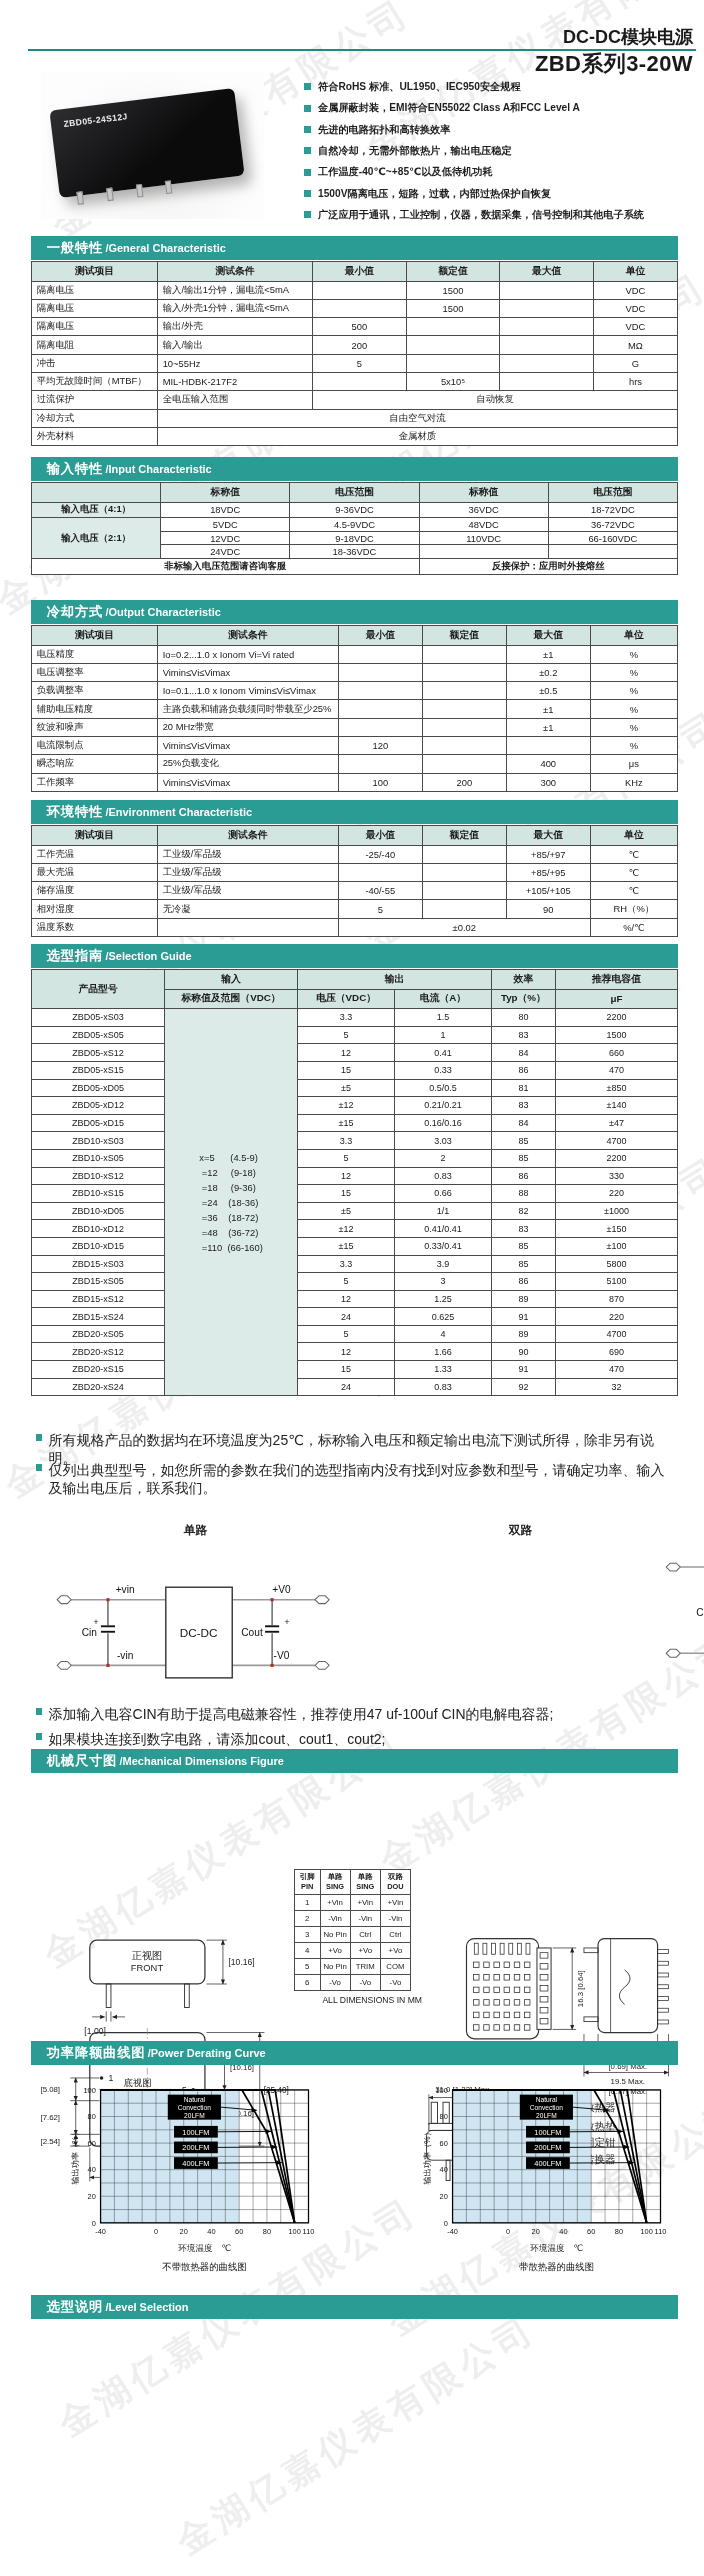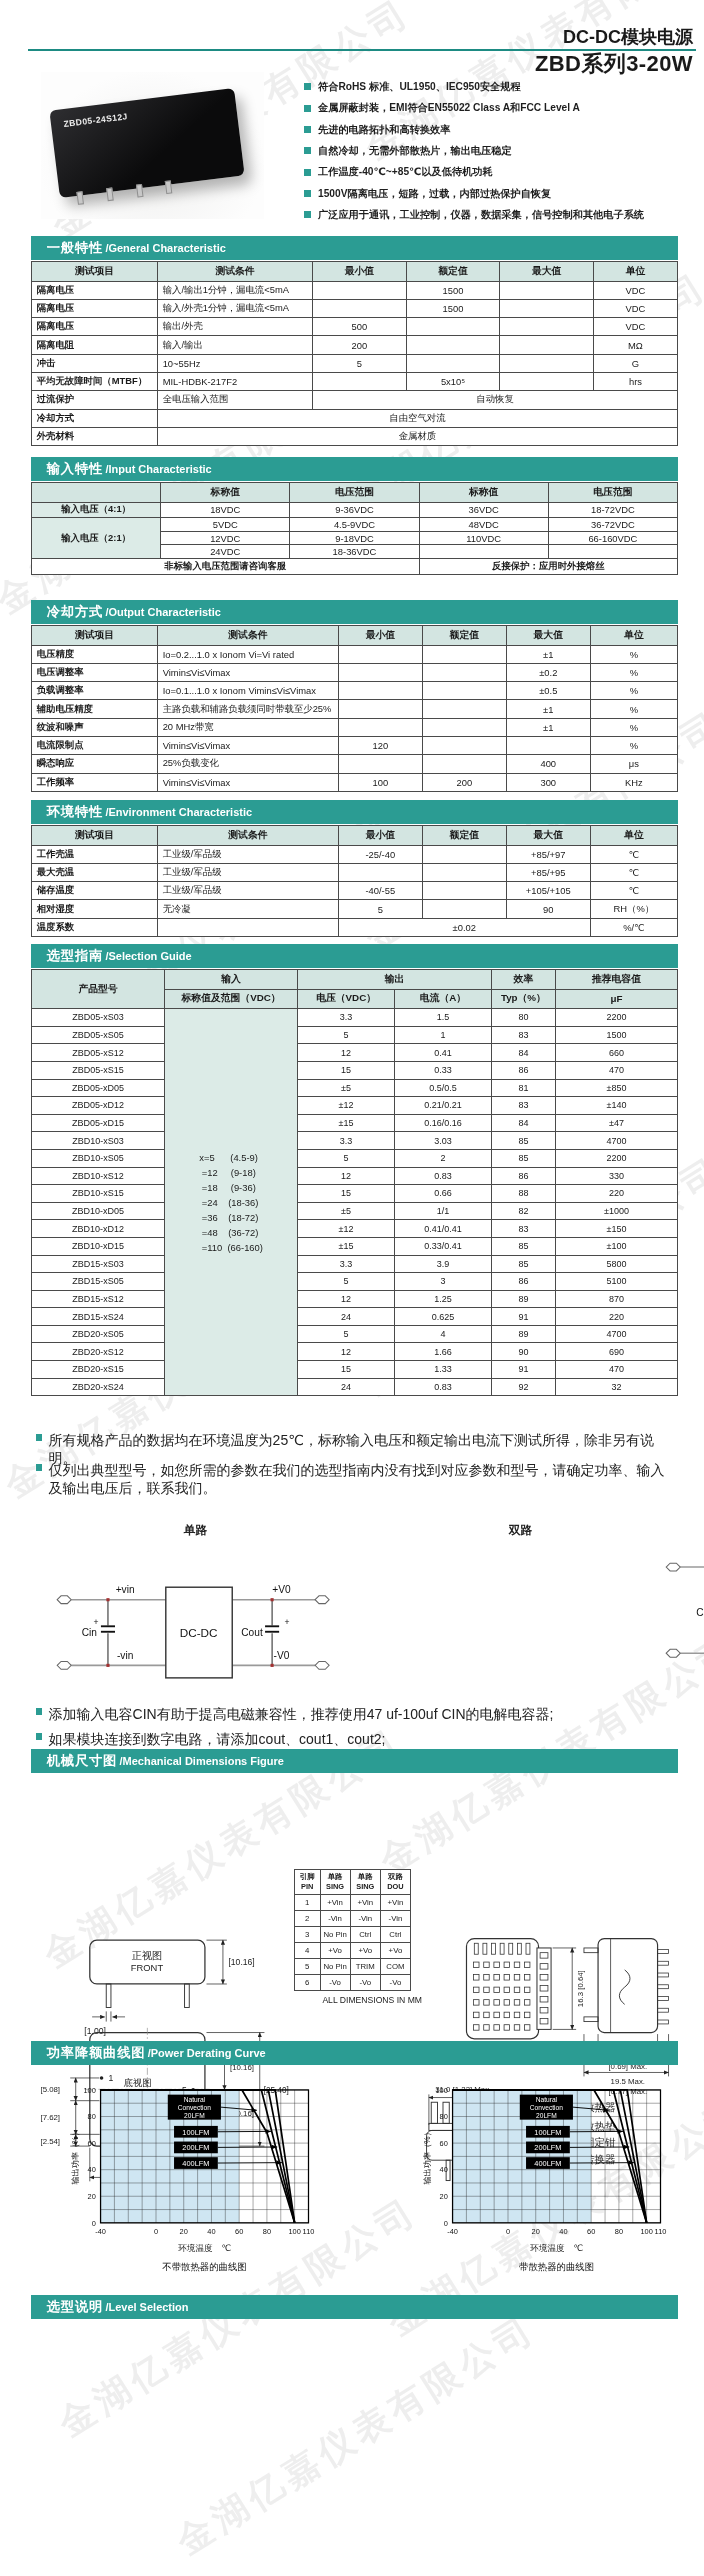--- a/index.html
+++ b/index.html
@@ -33,21 +33,21 @@
           display:flex;align-items:center;padding-left:15.7px;box-sizing:border-box;z-index:2;}
   .secbar .zh{font-weight:bold;font-size:13.3px;letter-spacing:0.8px;}
   .secbar .en{font-weight:bold;font-size:11px;margin-left:2.3px;}
   
   .twrap{position:absolute;left:31px;width:647px;z-index:2;background:#fff;}
   .twrap table{border-collapse:collapse;width:100%;table-layout:fixed;border:1.6px solid #3f3f3f;}
   .twrap th,.twrap td{border:0.8px solid #4a4a4a;font-size:9.4px;padding:0.8px 4.7px;text-align:center;
                       overflow:hidden;background:#fff;}
   .twrap thead th{background:#d3e5e1;font-weight:bold;font-size:9.8px;height:17px;}
   .gtab td{height:15.7px;}
-  .gtab td:first-child{font-weight:bold;text-align:left;}
+  .gtab td:first-child{font-weight:normal;text-align:left;}
   .tleft{text-align:left !important;}
   .rowhead{background:#dcebe7 !important;font-weight:bold;}
   .bold{font-weight:bold;}
   .sel td{height:15px;font-size:9px;}
   .inputspan{background:#dcebe7 !important;}
   .inputspan span{display:inline-block;text-align:left;white-space:pre;font-size:9.4px;line-height:1.6;}
   .pintab{position:absolute;left:294px;top:1869px;width:117px;z-index:2;background:#fff;}
   .pintab table{border-collapse:collapse;width:100%;table-layout:fixed;border:1.2px solid #3f3f3f;}
   .pintab th,.pintab td{border:0.8px solid #4a4a4a;text-align:center;padding:0 1.6px;background:#fff;}
   .pintab th{font-size:7.4px;white-space:pre-line;height:23.5px;font-weight:bold;background:#fff;}

